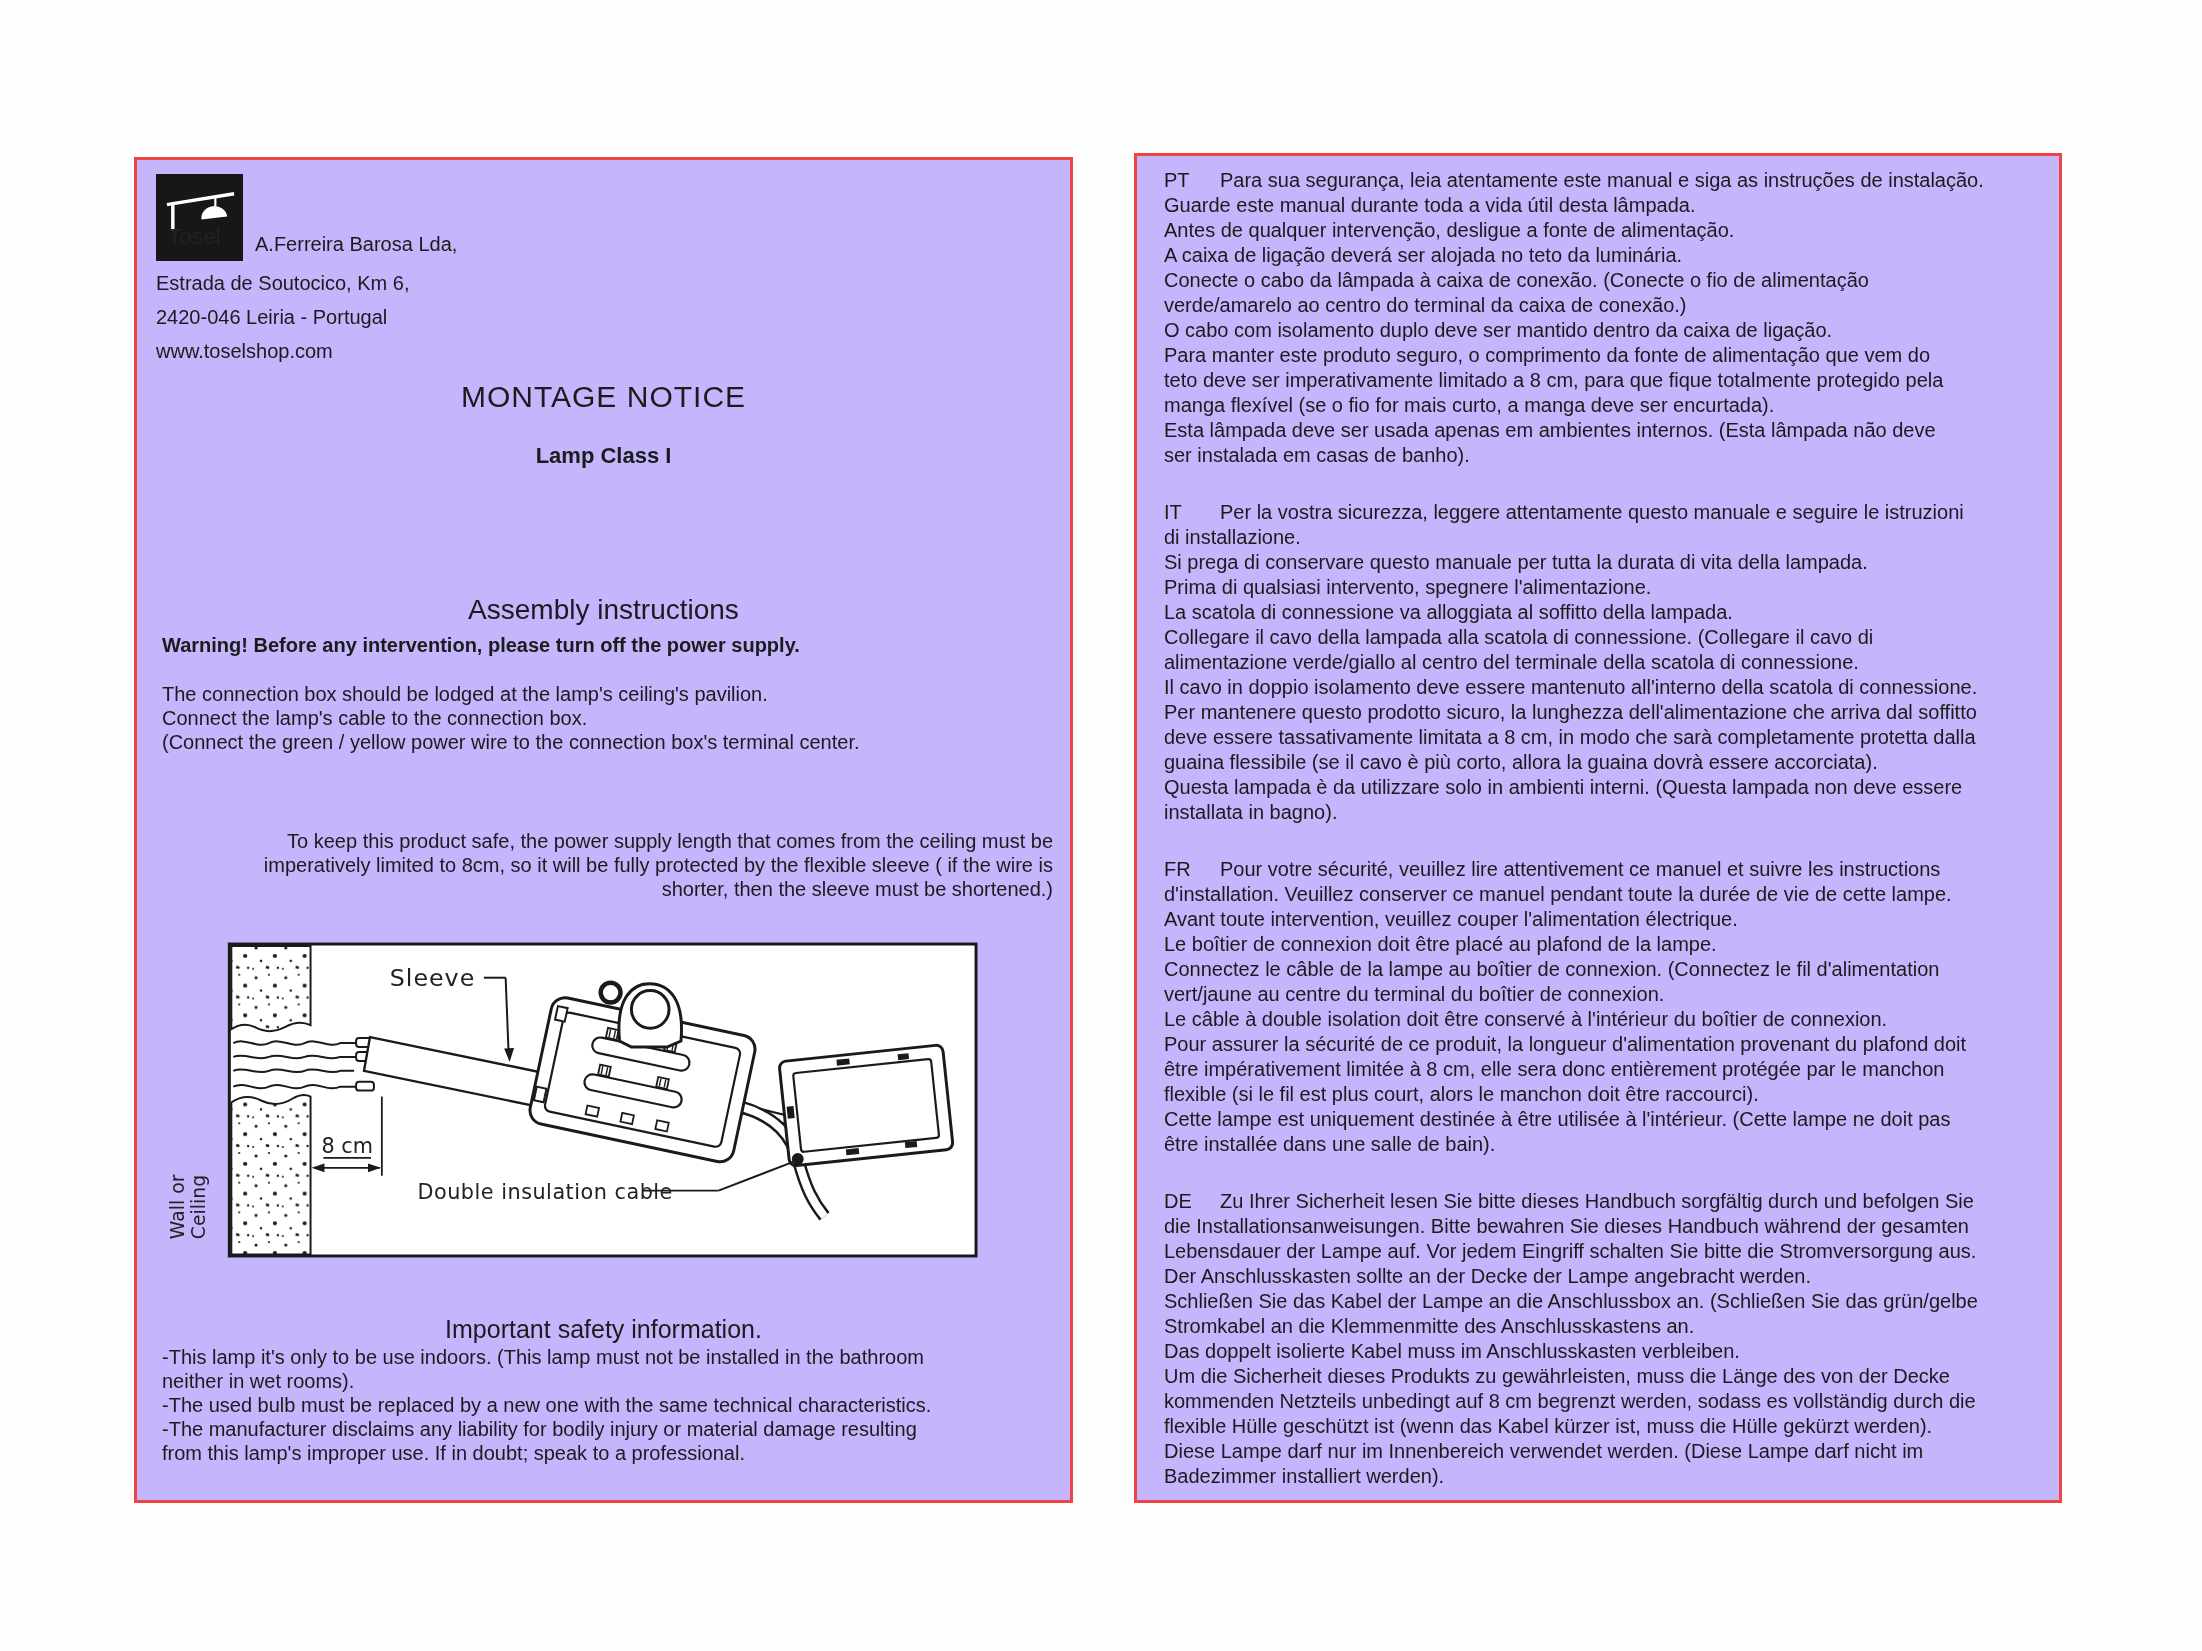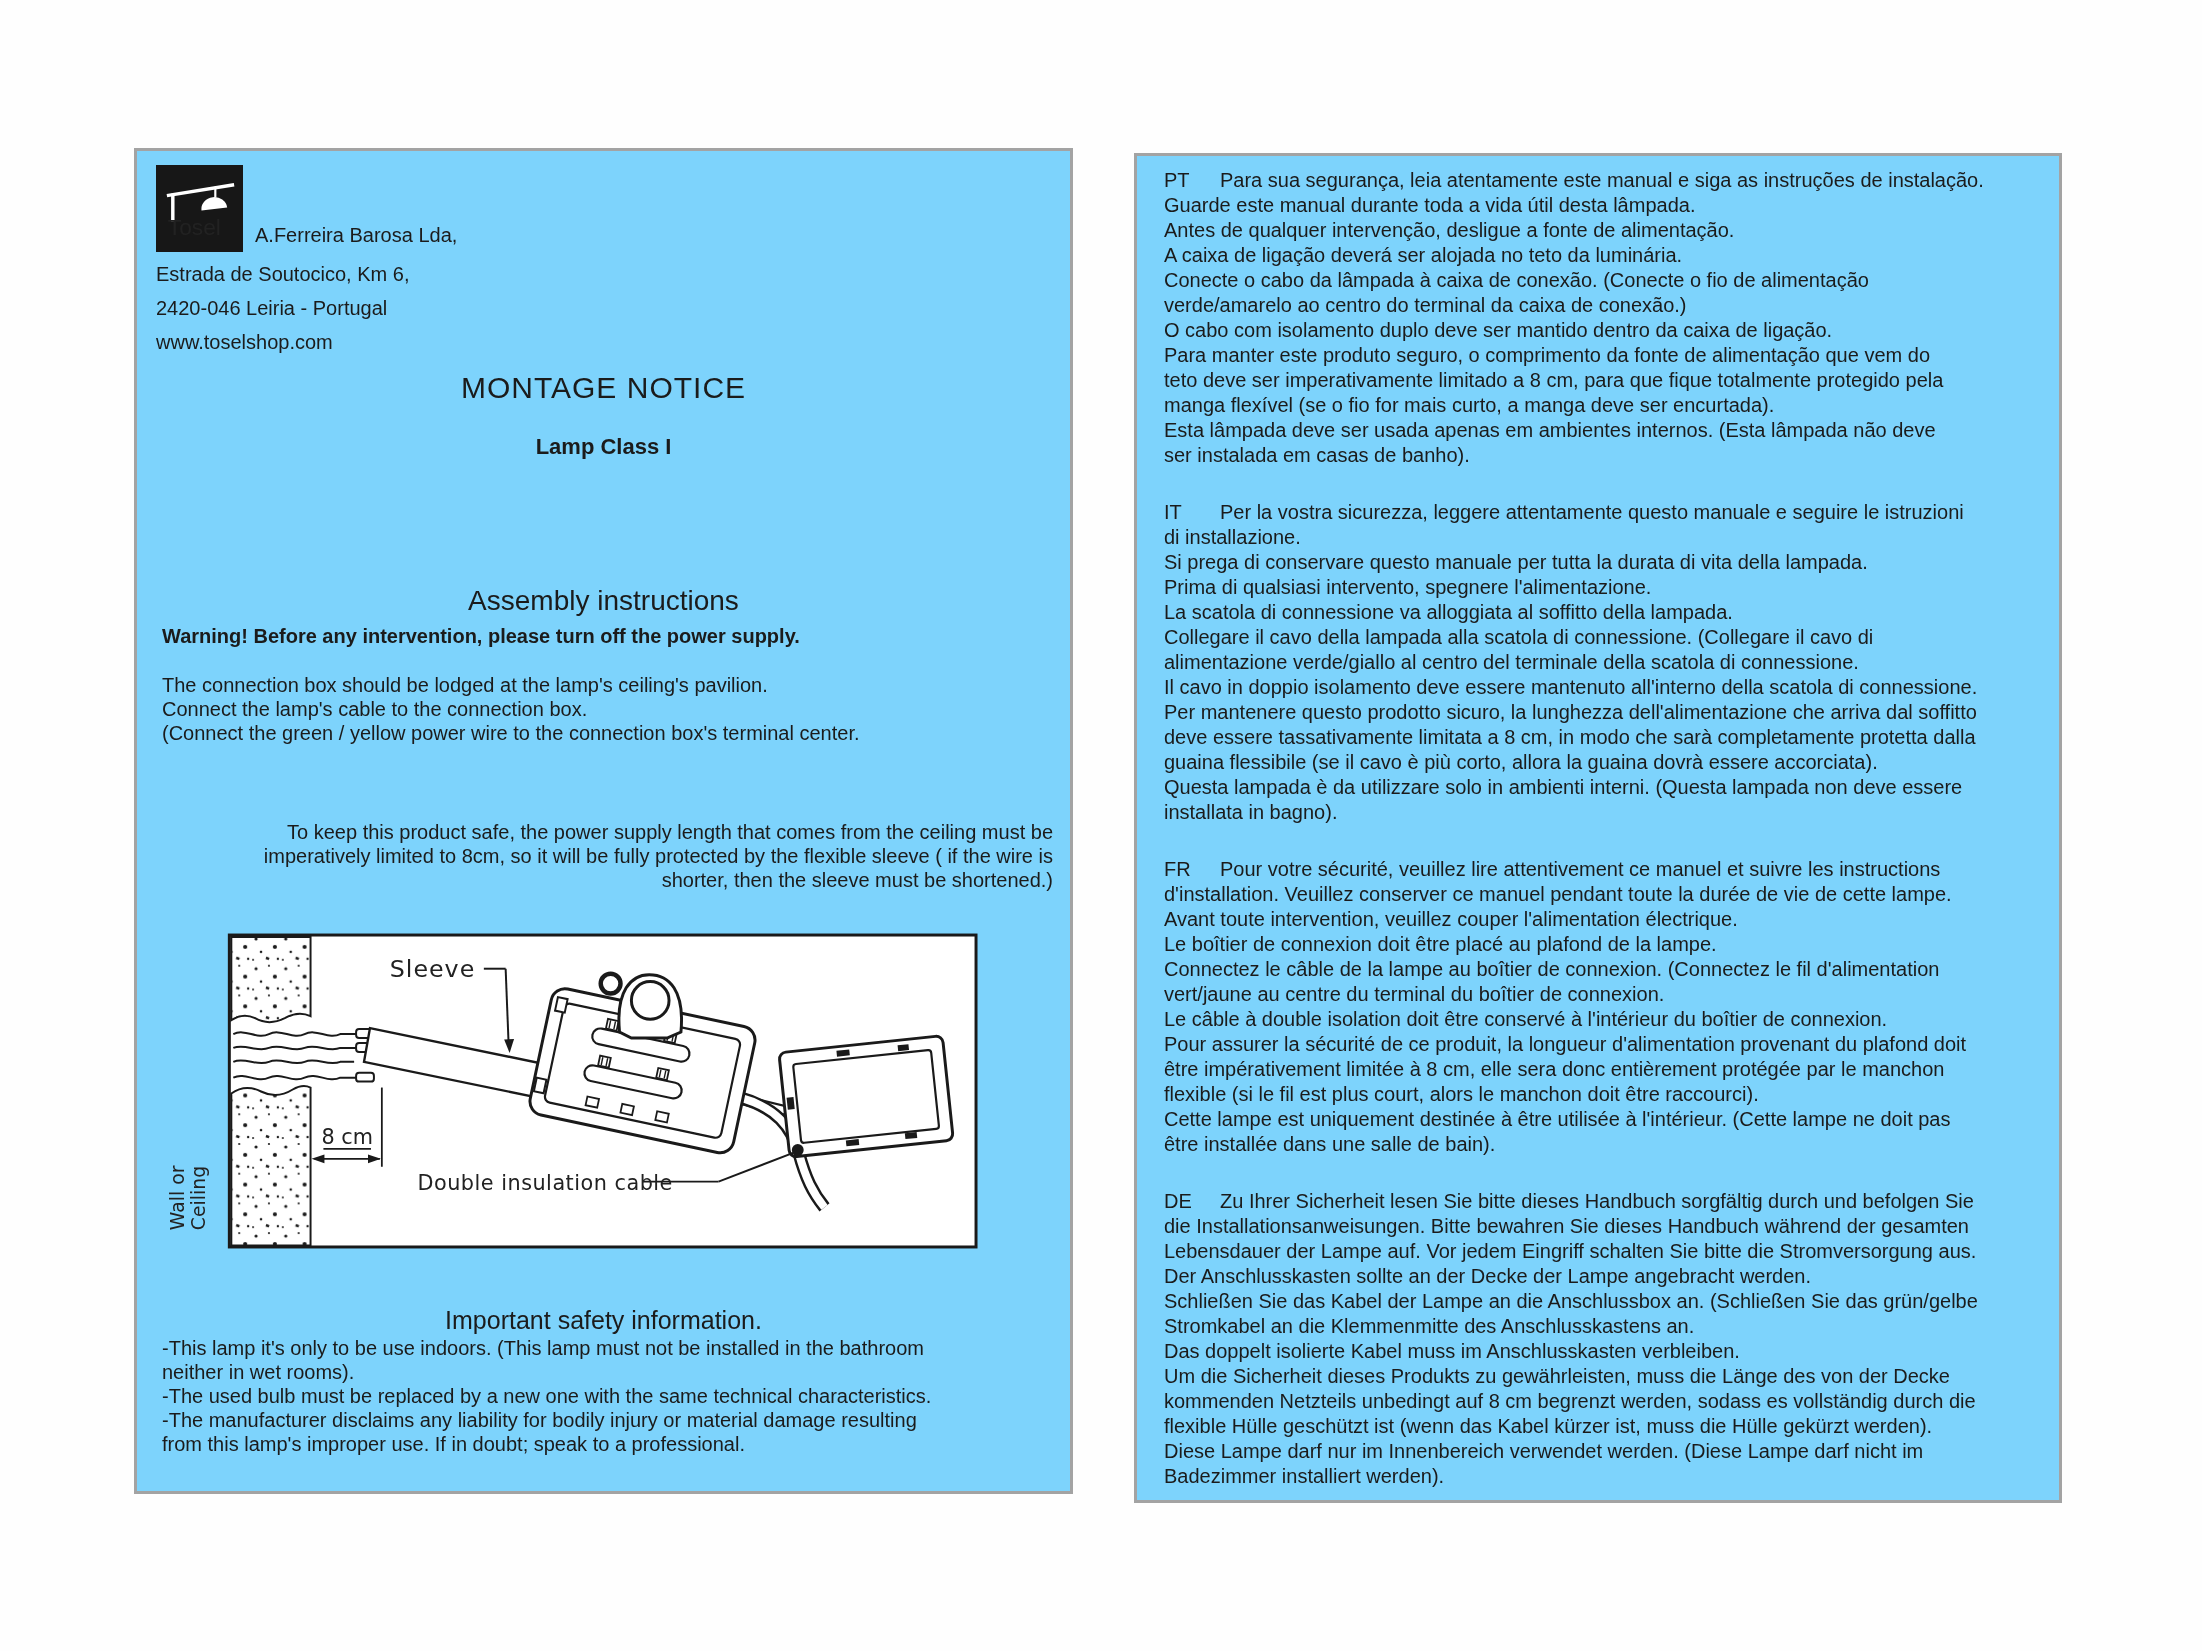--- a/index.html
+++ b/index.html
@@ -3,22 +3,22 @@
 <meta charset="utf-8">
 <style>
   * { margin:0; padding:0; box-sizing:border-box; }
   html,body { background:#ffffff; }
   body {
     width:2203px; height:1651px;
     font-family:"Liberation Sans", sans-serif;
     color:#1b1b1b;
   }
   .sheet { position:relative; width:2203px; height:1651px; background:#fefefe; overflow:hidden; }
-  .page  { position:absolute; background:#7dd3fc; border:3px solid #a3a3a3;text-decoration:underline; }
-  #left-page  { left:134px;  top:148px; width:939px; height:1346px; }
+  .page  { position:absolute; background:#c4b5fd; border:3px solid #ef4444;text-decoration:underline; }
+  #left-page  { left:134px;  top:157px; width:939px; height:1346px; }
   #right-page { left:1134px; top:153px; width:928px; height:1350px; }
   .abs { position:absolute; }
   .pre { white-space:pre-line; }
   .body-text { font-size:20px; line-height:24px; }
   .center { left:0; width:100%; text-align:center; }
   .bold { font-weight:bold; }
 
   
   .logo-box { left:19px; top:14px; width:87px; height:87px; }
   .company-name { left:118px; top:73px; font-size:20px; }

